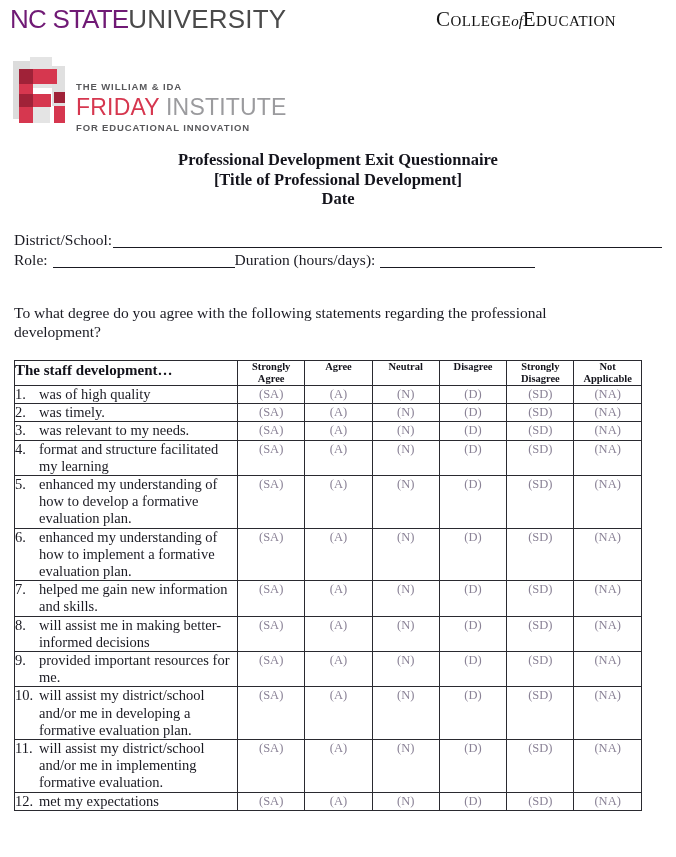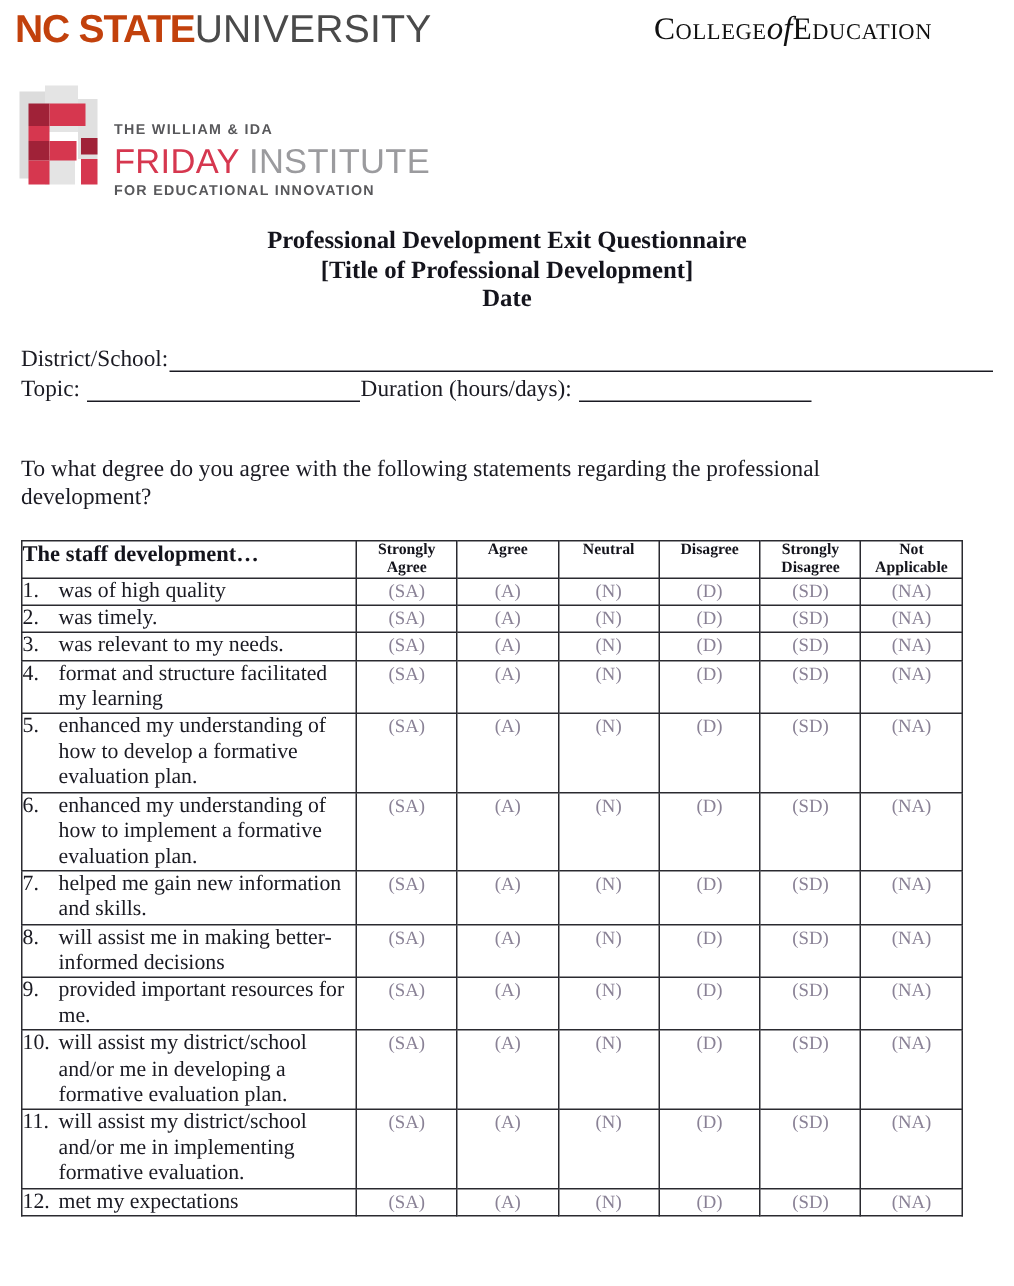--- a/index.html
+++ b/index.html
@@ -26,22 +26,22 @@
     position: absolute;
     left: 10px;
     top: 4px;
     font-family: "Liberation Sans", "DejaVu Sans", sans-serif;
     font-size: 26px;
     line-height: 30px;
     letter-spacing: -0.3px;
     white-space: nowrap;
   }
   .ncsu-wordmark .wm-bold {
-    font-weight: bold;
-    color: #c2410c;
+    font-weight: normal;
+    color: #701a75;
     letter-spacing: -0.8px;
   }
   .ncsu-wordmark .wm-light {
     font-weight: 300;
     color: #4a4a4a;
     letter-spacing: 0.2px;
   }
   .coe-wordmark {
     position: absolute;
     left: 436px;
@@ -51,21 +51,21 @@
     line-height: 24px;
     color: #111111;
     white-space: nowrap;
   }
   .coe-wordmark .coe-caps {
     font-variant: small-caps;
     letter-spacing: 0.4px;
   }
   .coe-wordmark .coe-of {
     font-style: italic;
-    font-size: 22px;
+    font-size: 15px;
     margin-top: 12px;
   }
 
   
   .fi-logo {
     position: absolute;
     left: 13px;
     top: 57px;
     width: 300px;
     height: 70px;
@@ -278,21 +278,21 @@
   <span class="t-line">[Title of Professional Development]</span>
   <span class="t-line">Date</span>
 </div>
 
 <div class="form-fields">
   <div class="ff-row">
     <span class="ff-label">District/School:</span>
     <span class="ff-rule"></span>
   </div>
   <div class="ff-row">
-    <span class="ff-label">Topic:</span>
+    <span class="ff-label">Role:</span>
     <span class="ff-gap"></span>
     <span class="ff-rule fixed-b"></span>
     <span class="ff-label">Duration (hours/days):</span>
     <span class="ff-gap"></span>
     <span class="ff-rule fixed-c"></span>
   </div>
 </div>
 
 <div class="instructions">To what degree do you agree with the following statements regarding the professional development?</div>
 

